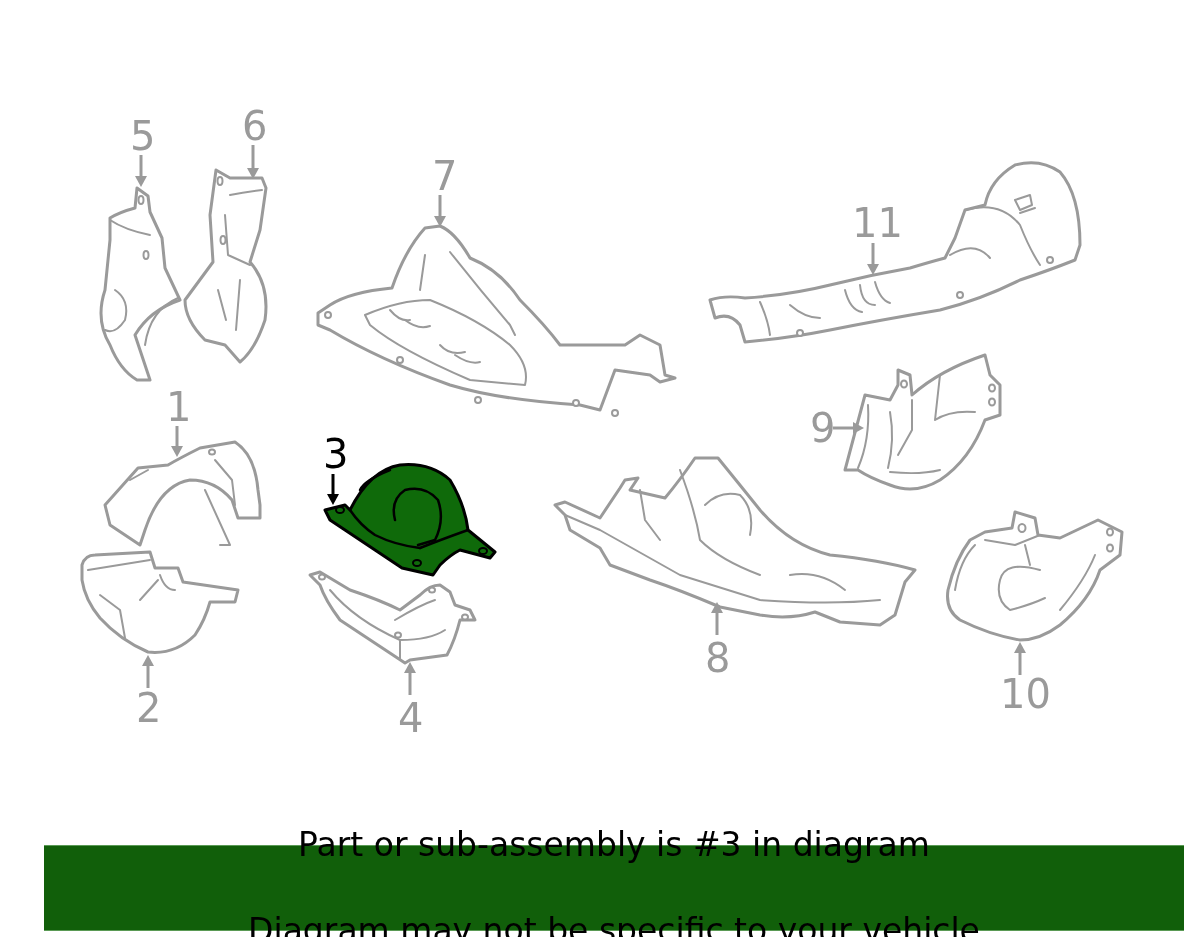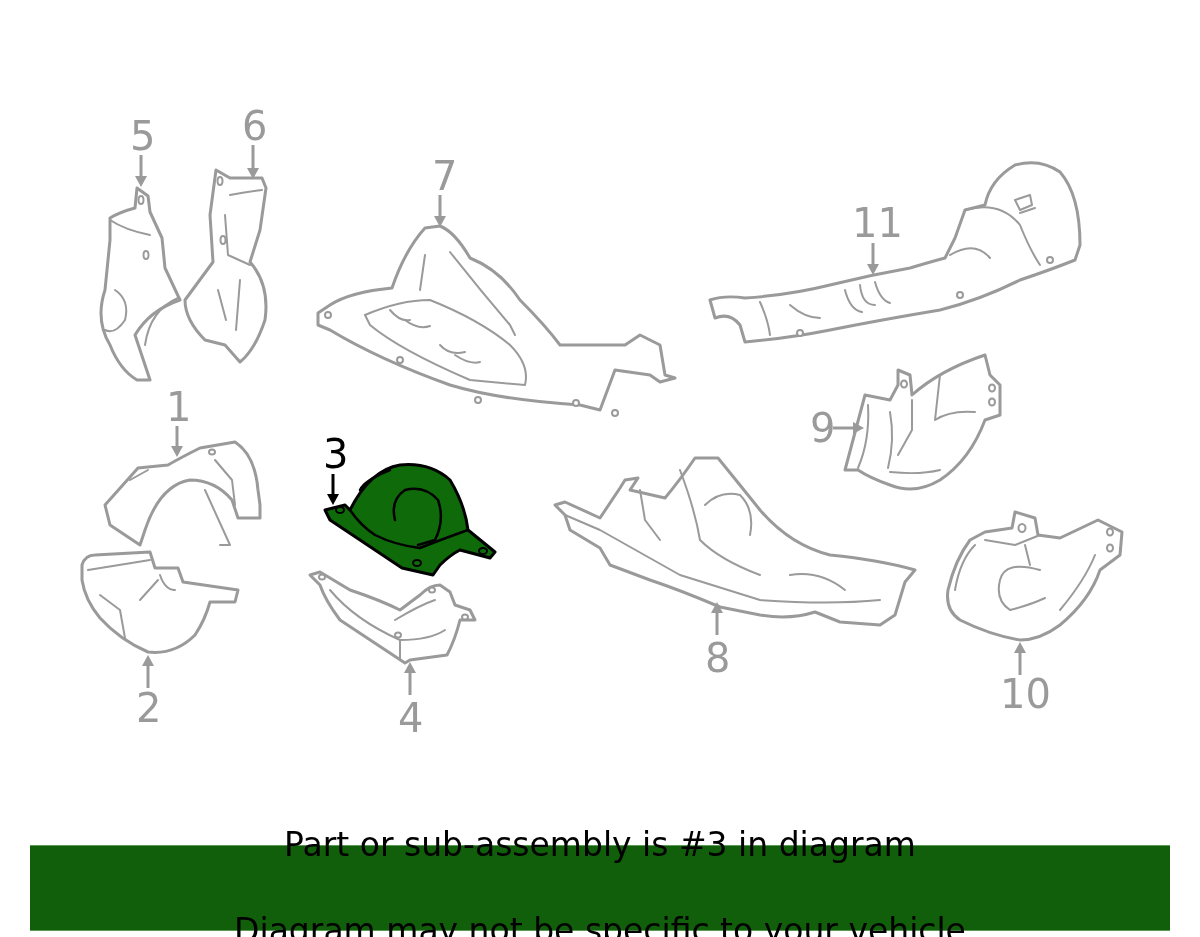--- a/index.html
+++ b/index.html
@@ -11,21 +11,21 @@
   .arrow-line { stroke:#9a9a9a; stroke-width:3; }
   .arrow-head { fill:#9a9a9a; }
   .callout-label { fill:#9a9a9a; font-family:"DejaVu Sans", sans-serif; font-size:40px; }
   .hl .part { fill:#0f6a0a; stroke:#000000; stroke-width:3; }
   .hl .detail { stroke:#000000; stroke-width:2.5; }
   .hl .hole { fill:#0f6a0a; stroke:#000000; }
   .hl-callout .arrow-line { stroke:#000000; }
   .hl-callout .arrow-head { fill:#000000; }
   .hl-callout .callout-label { fill:#000000; }
   #banner {
-    position:absolute; left:30px; top:845px; width:1140px; height:84px;
+    position:absolute; left:44px; top:845px; width:1140px; height:84px;
     background:#115f0a; border-top:1px solid #5a9a55; border-bottom:1px solid #5a9a55;
     display:flex; flex-direction:column; align-items:center; justify-content:center;
     color:#000000; font-family:"DejaVu Sans", sans-serif; font-size:33px; line-height:38px;gap:48px;
   }
   #banner span { display:block; white-space:nowrap; }
 </style>
 </head>
 <body>
 
 <svg id="diagram" viewBox="0 0 1200 937" xmlns="http://www.w3.org/2000/svg">

